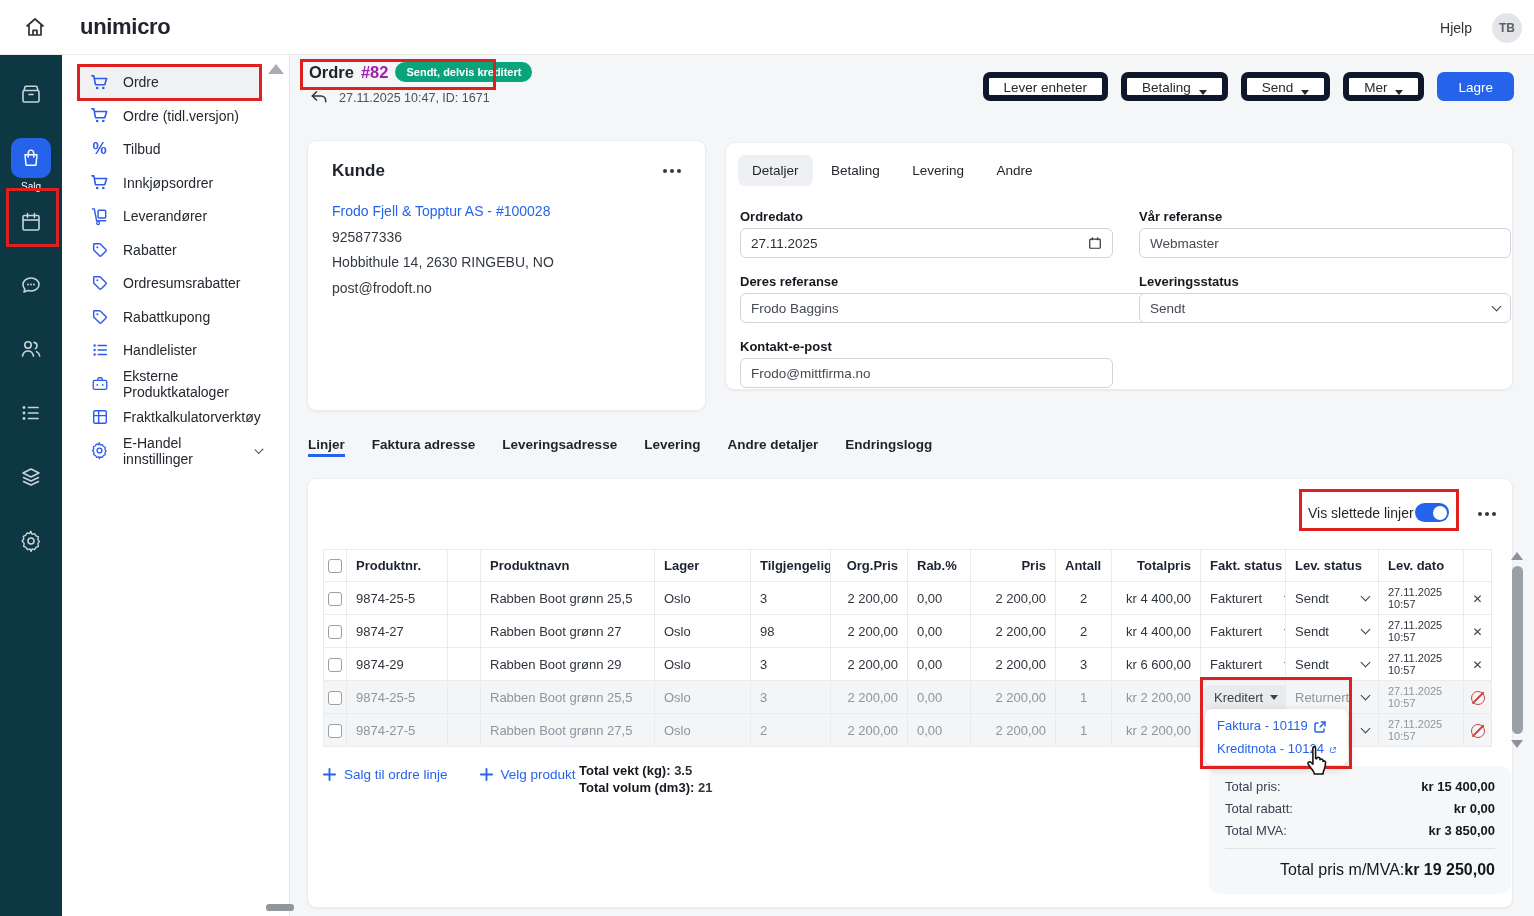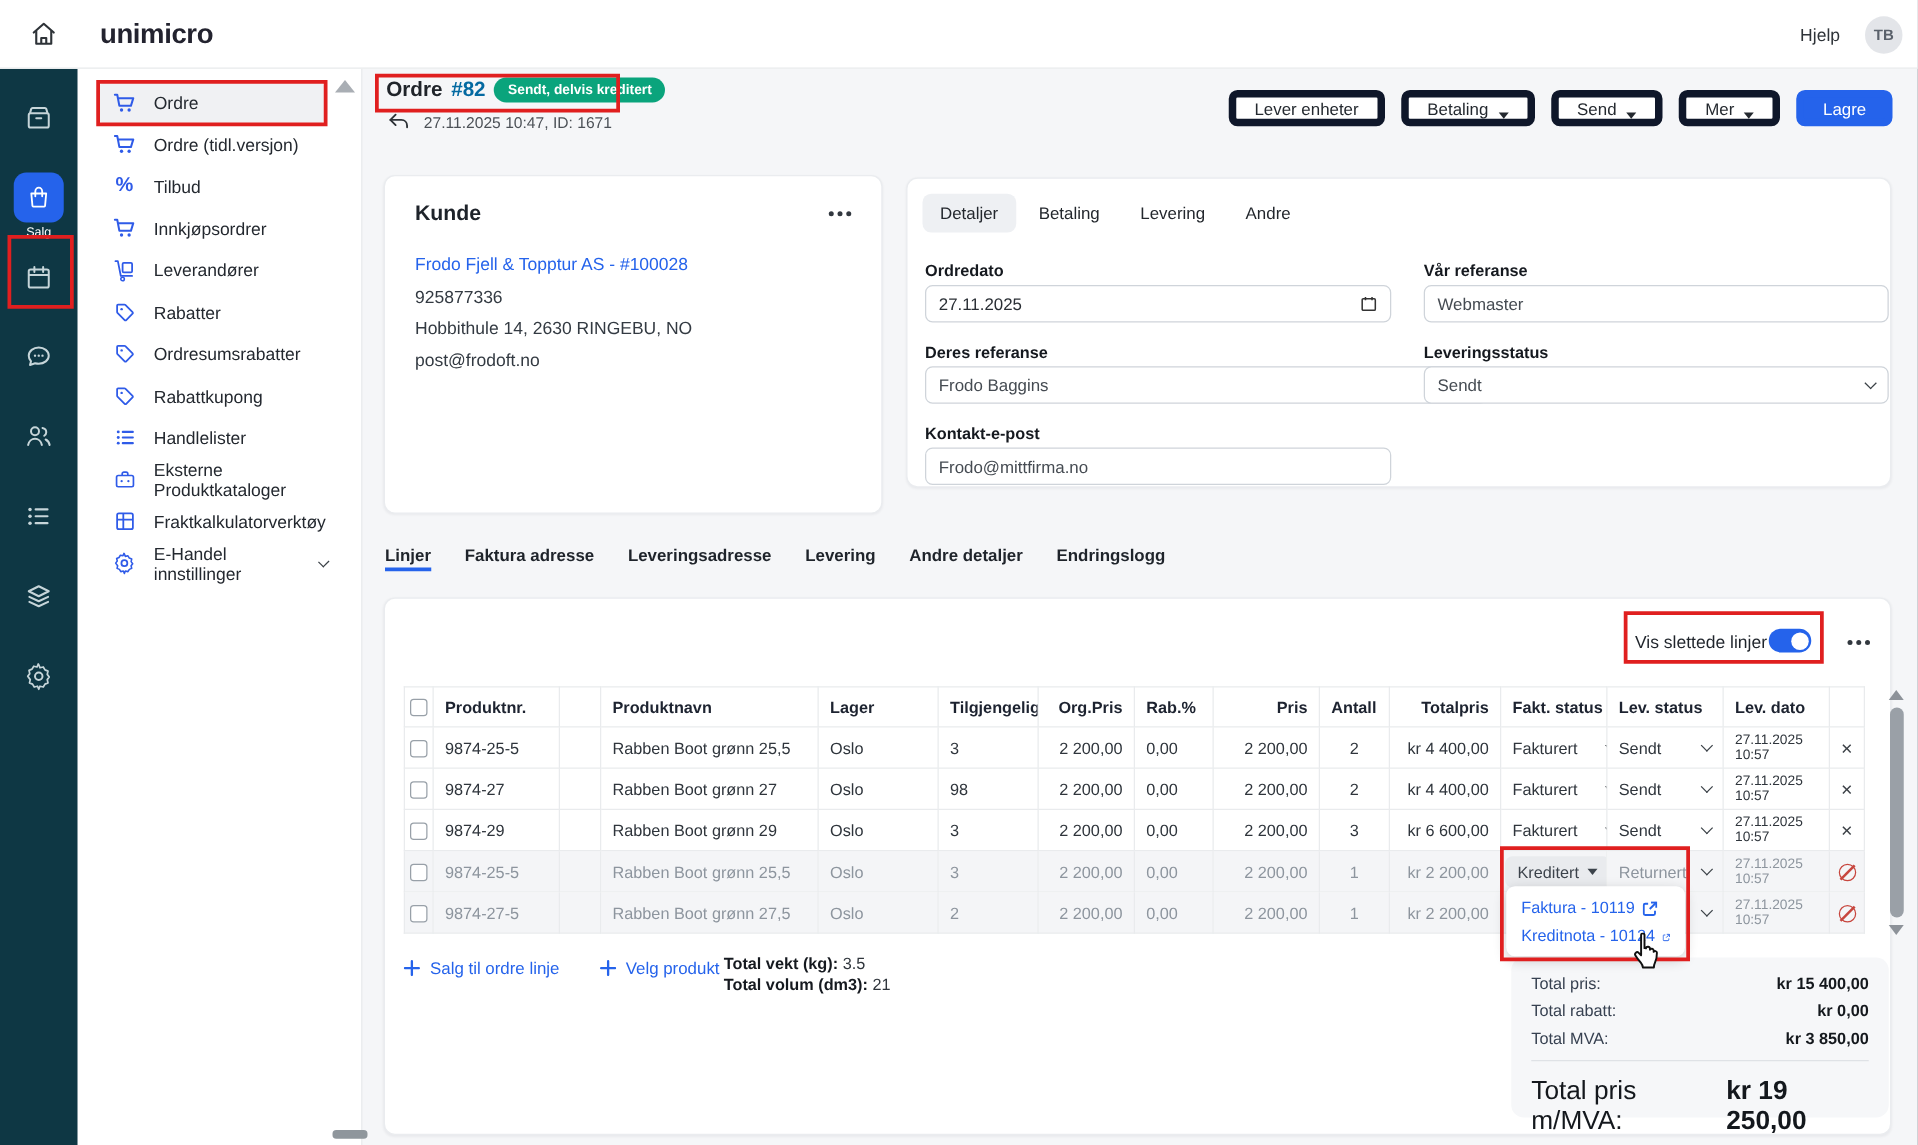--- a/index.html
+++ b/index.html
@@ -24,21 +24,21 @@
   .side-item{position:absolute;left:15px;width:185px;height:33.5px;display:flex;align-items:center;gap:14px;padding-left:13px;border-radius:8px;font-size:14px;color:#23282f;cursor:pointer}
   .side-item.active{background:#f0f1f3}
   .sicon{width:19px;height:19px;color:#2f5be8;display:inline-flex;align-items:center;justify-content:center;flex:0 0 19px}
   .i-percent{font-size:16px;font-weight:bold}
   .i-percent::before{content:"%"}
   .tri-up{position:absolute;left:268px;top:64px;width:0;height:0;border-left:8px solid transparent;border-right:8px solid transparent;border-bottom:10px solid #a9aeb4;z-index:6}
   .mini-bar{position:absolute;left:266px;top:904px;width:28px;height:7px;border-radius:3px;background:#8f969c;z-index:6}
 
   
   .pg-title{position:absolute;left:309px;top:62px;font-size:16.5px;font-weight:bold;color:#20242a;display:flex;align-items:center;gap:7px;z-index:2}
-  .pg-title .num{color:#0369a1}
+  .pg-title .num{color:#a21caf}
   .badge{background:#0aa47c;color:#fff;border-radius:999px;font-size:11px;font-weight:bold;padding:4px 11px;white-space:nowrap}
   .pg-meta{position:absolute;left:309px;top:88px;display:flex;align-items:center;gap:10px;font-size:12.5px;color:#4c5157}
   .actions{position:absolute;right:20px;top:72px;display:flex;gap:13px;z-index:2}
   .btn{height:29px;padding:0 15px;border:6px solid #0f172a;border-radius:7px;background:#fff;font-size:13.5px;color:#24292f;display:inline-flex;align-items:flex-end;gap:8px;cursor:pointer;font-family:Liberation Sans, sans-serif}
   .btn.primary{background:#2563eb;border-color:#2563eb;color:#fff}
   .caret{display:inline-block;width:0;height:0;border-left:4px solid transparent;border-right:4px solid transparent;border-top:5px solid currentColor;margin-top:1px}
 
   
   .card{position:absolute;background:#fff;border:1px solid #eaecef;border-radius:9px;box-shadow:0 1px 2px rgba(16,24,40,.05)}
   .cust{left:307px;top:140px;width:399px;height:271px;padding:20px 24px}
@@ -81,27 +81,27 @@
   .dato div{font-size:11px;line-height:12px;color:inherit}
   .xdel{cursor:pointer;color:#3c4147;font-size:12px}
   .xdel::before{content:"\2715"}
   .blocked{position:relative;display:inline-block;width:14px;height:14px;border:1.8px solid #c7463e;border-radius:50%;vertical-align:middle}
   .blocked::after{content:"";position:absolute;left:-1.5px;top:5.1px;width:16px;height:1.8px;background:#c7463e;transform:rotate(-45deg)}
 
   .addrow{position:absolute;left:15px;top:288px;display:flex;gap:32px;font-size:13.5px;color:#2563eb;align-items:center}
   .addrow .lnk{display:inline-flex;align-items:center;gap:8px;cursor:pointer}
   .weights{position:absolute;left:271px;top:283px;font-size:13px;color:#15191f;line-height:17px}
   .weights b{font-weight:bold}
-  .weights span{font-weight:normal;color:#2f353c}
+  .weights span{font-weight:bold;color:#2f353c}
 
   .totals{position:absolute;left:901px;top:287px;width:302px;height:128px;background:#f6f7f9;border-radius:10px;padding:13px 16px;font-size:13px;color:#374151}
   .trow{display:flex;justify-content:space-between;margin-bottom:7px}
   .trow b{color:#14181d}
   .totals hr{border:none;border-top:1px solid #dfe2e6;margin:10px 0 12px}
-  .grand{display:flex;justify-content:center;font-size:21px;color:#14181d}
+  .grand{display:flex;justify-content:flex-end;font-size:16px;color:#14181d}
   .grand b{font-weight:bold}
 
   
   .popup{position:absolute;left:1205px;top:709px;width:143px;background:#fff;border-radius:7px;box-shadow:0 3px 10px rgba(0,0,0,.2);padding:9px 12px;z-index:20;display:flex;flex-direction:column;gap:8px}
   .xlink{display:inline-flex;align-items:flex-end;gap:6px;font-size:13px;color:#2563eb;cursor:pointer;white-space:nowrap}
 
   
   .vsb{position:absolute;left:1508px;top:550px;width:18px;height:212px;z-index:6}
   .vsb .up{position:absolute;left:3px;top:2px;width:0;height:0;border-left:6px solid transparent;border-right:6px solid transparent;border-bottom:8px solid #8d9299}
   .vsb .thumb{position:absolute;left:4px;top:16px;width:11px;height:168px;border-radius:6px;background:#9aa0a7}

